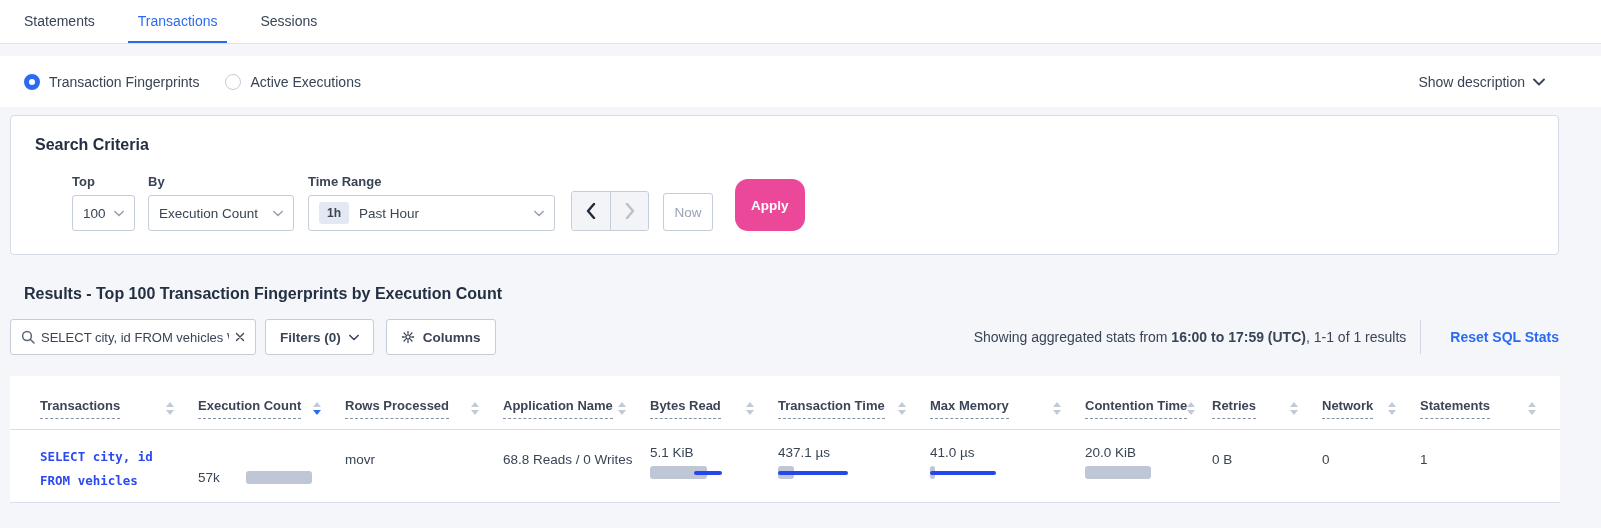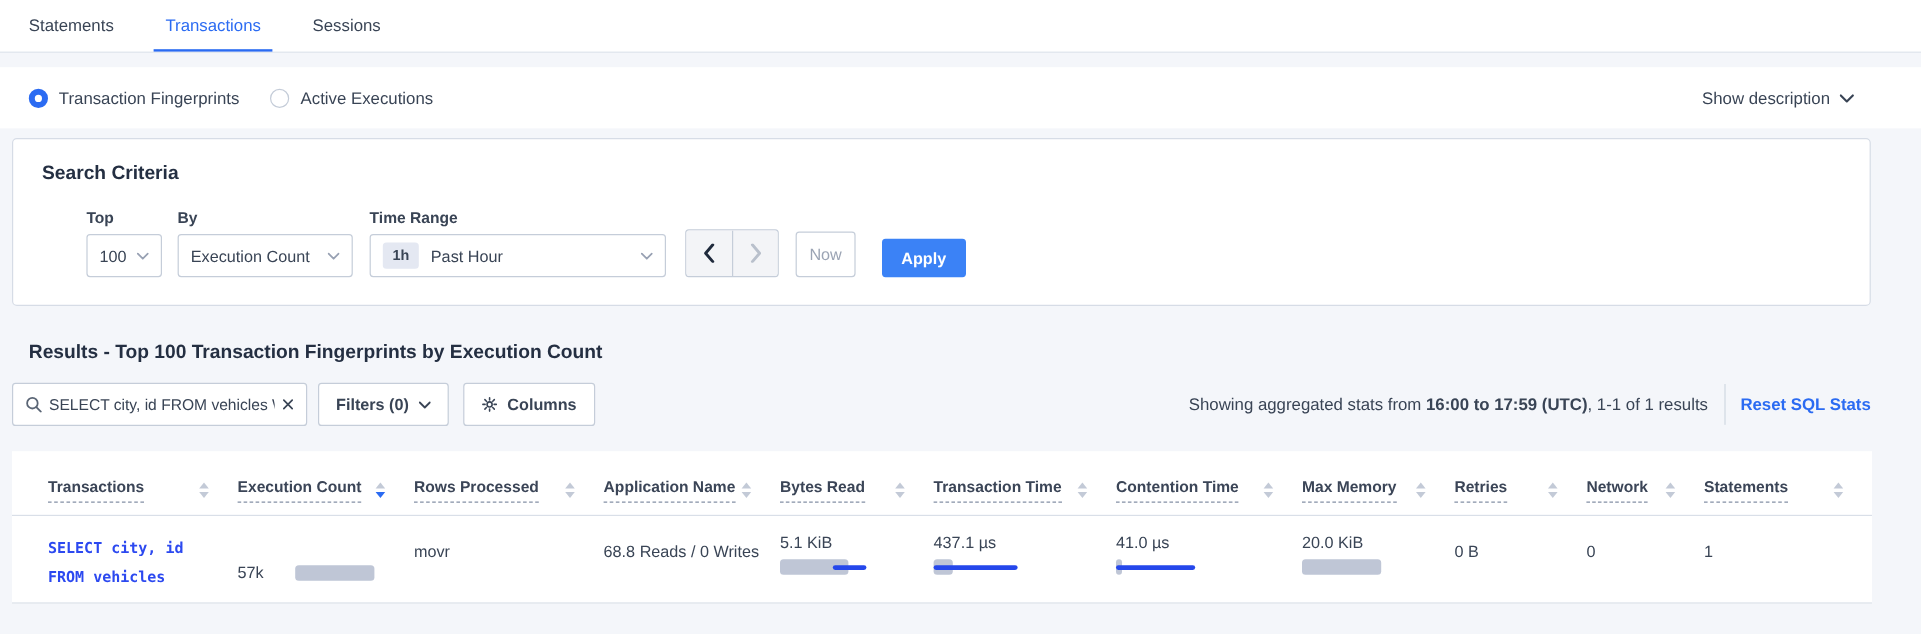--- a/index.html
+++ b/index.html
@@ -31,32 +31,32 @@
   .selectbox { height:36px; border:1px solid #c5cdd9; border-radius:3px; background:#fff; display:flex; align-items:center; padding:0 10px; font-size:13.5px; color:#394455; cursor:pointer; }
   .selectbox .chev { margin-left:auto; }
   .w-top { width:63px; margin-right:13px; }
   .w-by { width:146px; margin-right:14px; }
   .w-time { width:247px; margin-right:16px;justify-content:flex-end; }
   .badge { background:#e4e8f2; border-radius:3px; font-size:12px; font-weight:700; padding:4px 8px; margin-right:10px; color:#394455; }
   .arrowgroup { display:flex; border:1px solid #c5cdd9; border-radius:3px; overflow:hidden; margin-right:14px; }
   .arrowbtn { width:38px; height:38px; background:#f3f4f7; display:flex; align-items:center; justify-content:center; cursor:pointer; }
   .arrowbtn + .arrowbtn { border-left:1px solid #c5cdd9; }
   .btn-now { height:38px; width:50px; border:1px solid #c5cdd9; border-radius:3px; background:#fff; color:#9ba4b4; font-size:13.5px; display:flex; align-items:center; justify-content:center; margin-right:22px; }
-  .btn-apply { height:32px; padding:0 16px; border-radius:3px; background:#3b82f6; color:#fff; font-size:13.5px; font-weight:700; display:flex; align-items:center; justify-content:center; cursor:pointer; border:none; }
+  .btn-apply { height:52px; padding:0 16px; border-radius:13px; background:#ec4899; color:#fff; font-size:13.5px; font-weight:700; display:flex; align-items:center; justify-content:center; cursor:pointer; border:none; }
 
   
   .results-heading { margin:30px 0 0 24px; font-size:16px; font-weight:700; color:#242f42; }
   .resultsbar { margin:16px 10px 0 10px; width:1549px; display:flex; align-items:center; }
   .searchbox { width:246px; height:36px; border:1px solid #c5cdd9; border-radius:3px; background:#fff; display:flex; align-items:center; padding:0 10px; margin-right:9px; }
   .searchbox input { border:none; outline:none; flex:1; font-size:13px; color:#394455; font-family:"Liberation Sans", sans-serif; margin:0 6px; min-width:0; }
   .btn-outline { height:36px; border:1px solid #c5cdd9; border-radius:3px; background:#fff; display:flex; align-items:center; gap:8px; padding:0 14px; font-size:13.5px; font-weight:700; color:#394455; cursor:pointer; margin-right:12px; }
   .spacer { flex:1; }
   .statstext { font-size:14px; color:#394455; white-space:nowrap; }
   .vdivider { width:1px; height:34px; background:#d0d7e2; margin:0 12px 0 14px; }
-  .resetlink { font-size:14px; font-weight:700; color:#2b6bf2; cursor:pointer; white-space:nowrap; }
+  .resetlink { font-size:14px; font-weight:700; color:#2b6bf2; cursor:pointer; white-space:nowrap;margin-left:17px; }
 
   
   .tablecard { margin:21px 0 0 10px; width:1550px; background:#fff; padding-top:14px; }
   .tgrid { display:grid; grid-template-columns:158px 147px 158px 147px 128px 152px 155px 127px 110px 98px 1fr; padding-left:30px; }
   .thead { border-bottom:1px solid #d9dfe8; }
   .th { display:flex; align-items:flex-start; padding:8px 0 10px 0; }
   .th-label { font-size:13px; font-weight:700; color:#3b4557; border-bottom:1px dashed #8490a5; padding-bottom:5px; cursor:pointer; white-space:nowrap; }
   .sort { display:inline-flex; flex-direction:column; gap:3px; margin-left:auto; margin-right:24px; margin-top:4px; cursor:pointer; }
   .sort i { width:0; height:0; border-left:4px solid transparent; border-right:4px solid transparent; display:block; }
   .sort .up { border-bottom:5px solid #c3cad7; }
@@ -223,28 +223,28 @@
         </span>
       </div>
     <div class="th">
         <span class="th-label">Transaction Time</span>
         <span class="sort">
           <i class="up"></i>
           <i class="down"></i>
         </span>
       </div>
     <div class="th">
+        <span class="th-label">Max Memory</span>
+        <span class="sort">
+          <i class="up"></i>
+          <i class="down"></i>
+        </span>
+      </div>
+    <div class="th">
         <span class="th-label">Contention Time</span>
-        <span class="sort">
-          <i class="up"></i>
-          <i class="down"></i>
-        </span>
-      </div>
-    <div class="th">
-        <span class="th-label">Max Memory</span>
         <span class="sort">
           <i class="up"></i>
           <i class="down"></i>
         </span>
       </div>
     <div class="th">
         <span class="th-label">Retries</span>
         <span class="sort">
           <i class="up"></i>
           <i class="down"></i>

